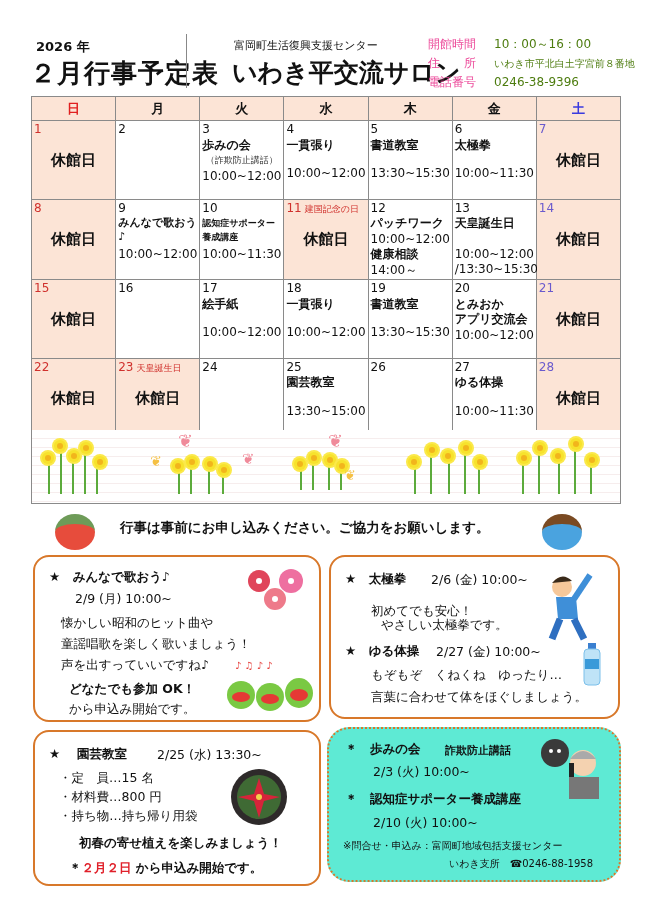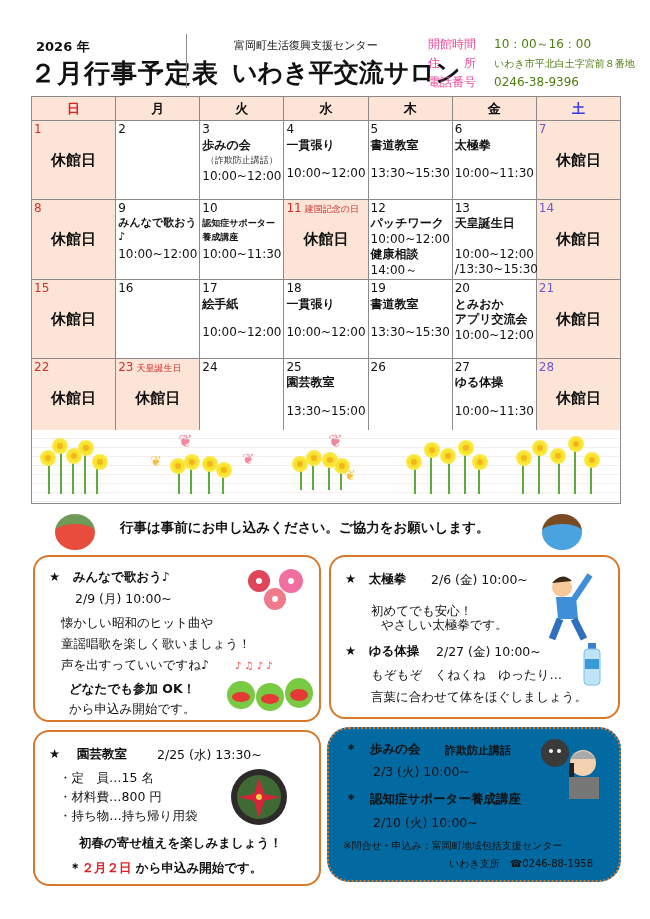--- a/index.html
+++ b/index.html
@@ -47,21 +47,21 @@
   .stem { position: absolute; width: 2px; background: #5cab3c; }
   .bfly { position: absolute; font-size: 18px; line-height: 18px; }
 
   .notice { left: 120px; top: 519px; font-size: 13.5px; font-weight: bold; }
   .oni { width: 40px; height: 36px; border-radius: 50%; }
   .oni-red { left: 55px; top: 514px; background: #e74c3c; border-top: 10px solid #6e9b58; }
   .oni-blue { left: 542px; top: 514px; background: #4aa3df; border-top: 10px solid #7a4a22; }
 
   
   .box { border: 2.5px solid #d8782a; border-radius: 16px; background: #fff; }
-  .box-dotted { border: 2.5px dotted #d8782a; border-radius: 22px; background: #0369a1; }
+  .box-dotted { border: 2.5px dotted #d8782a; border-radius: 22px; background: #5eead4; }
   .b1 { left: 33px; top: 555px; width: 288px; height: 167px; }
   .b2 { left: 329px; top: 555px; width: 291px; height: 164px; }
   .b3 { left: 33px; top: 730px; width: 288px; height: 156px; }
   .b4 { left: 327px; top: 727px; width: 294px; height: 155px; }
   .box .t { position: absolute; font-size: 12.5px; white-space: nowrap; }
   .box-dotted .t { position: absolute; font-size: 12.5px; white-space: nowrap; }
   .bold { font-weight: bold; }
   .big { font-size: 14px; }
   .red { color: #e0202a; }
   .pic { position: absolute; }

